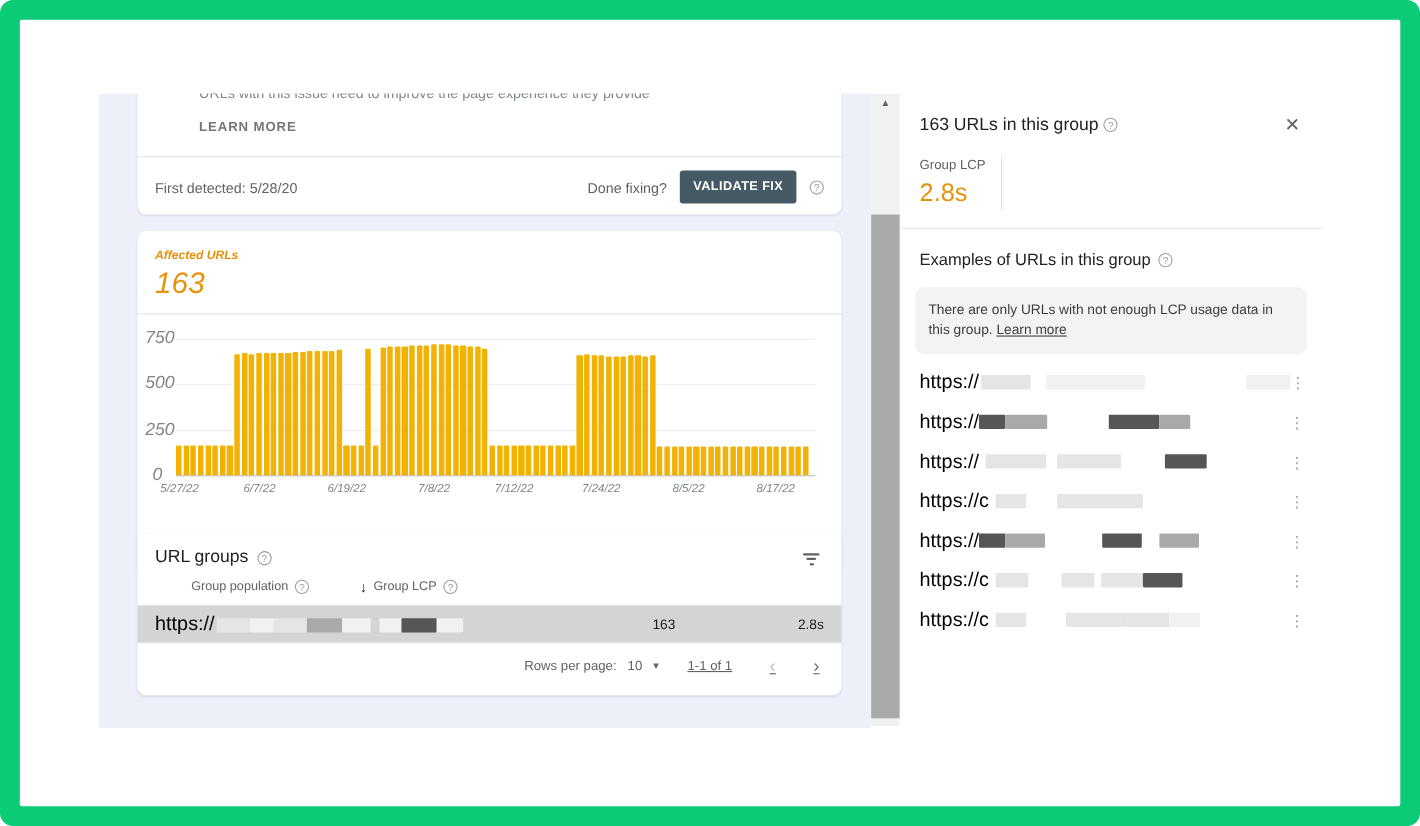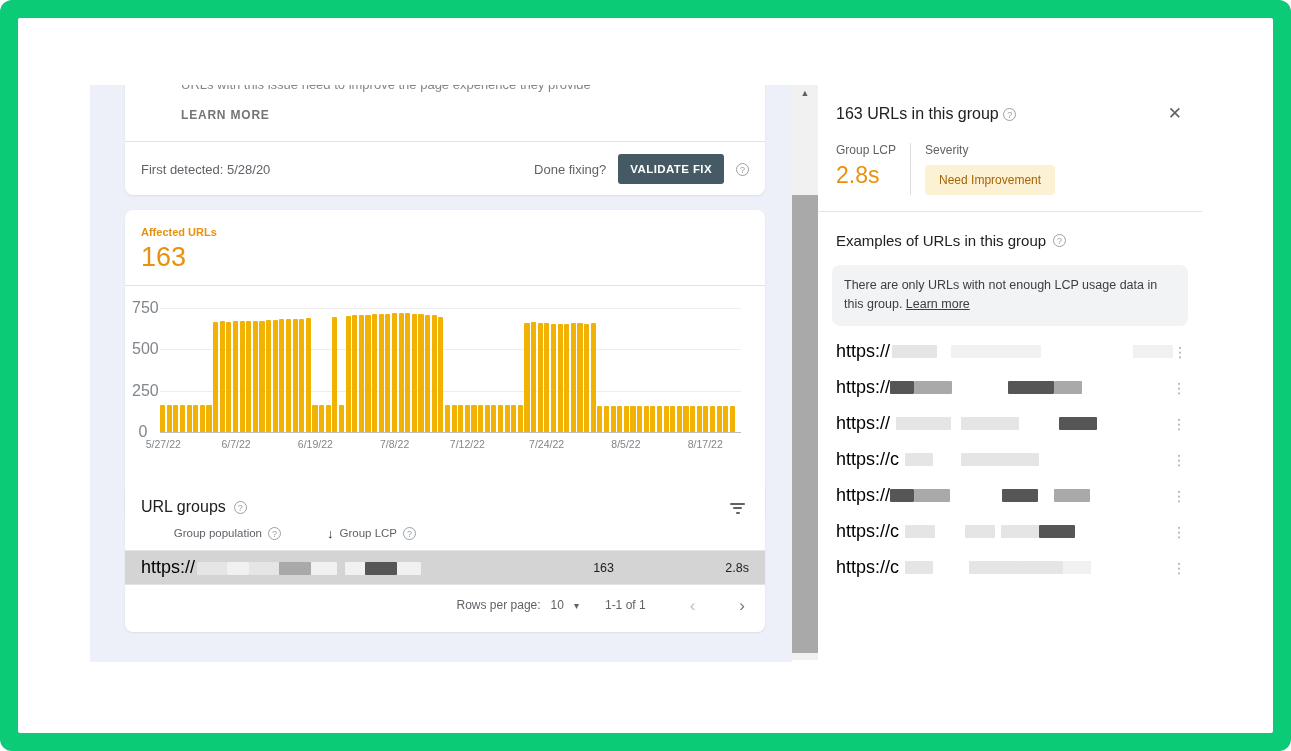--- a/index.html
+++ b/index.html
@@ -21,21 +21,21 @@
   .card1-footer { display:flex; align-items:center; justify-content:space-between; padding:12px 16px 0 16px; }
   .first-detected { font-size:13px; color:#5f6368; }
   .fix-group { display:flex; align-items:center; gap:12px; }
   .done-fixing { font-size:13px; color:#5f6368; }
   .validate-btn { background:#455A64; color:#fff; font-size:11.5px; font-weight:bold; letter-spacing:.4px; border:none; border-radius:3px; padding:9px 12px; cursor:pointer; font-family:"Liberation Sans",sans-serif; }
 
   .qi { display:inline-block; width:13px; height:13px; border:1px solid #9aa0a6; border-radius:50%; color:#9aa0a6; font-size:9px; line-height:12px; text-align:center; vertical-align:middle; cursor:pointer; }
   .qi::before { content:"?"; }
 
   
-  .card2 { top:125px; height:310px; }
+  .card2 { top:125px; height:310px;font-style:italic; }
   .aff-label { padding:16px 16px 0 16px; font-size:11px; font-weight:bold; color:#E8910C; }
   .aff-value { padding:4px 16px 0 16px; font-size:27px; color:#E8910C; }
   .card2-div { margin-top:12px; border-top:1px solid #e3e3e3; }
   .plot { position:absolute; left:35px; top:98px; width:575px; height:124px; }
   .gline { position:absolute; left:0; right:-6px; height:1px; background:#ededed; }
   .gline.base { background:#bdbdbd; }
   .ylab { position:absolute; left:-28px; transform:translateY(-50%); font-size:16px; color:#80868b; width:22px; text-align:center; }
   .bars { position:absolute; left:0; bottom:0; width:100%; height:100%; display:flex; align-items:flex-end; gap:1.5px; }
   .bar { flex:1; background:#F2B203; border-radius:1px 1px 0 0; }
   .xlabels { position:absolute; left:0; top:100%; width:100%; height:16px; }
@@ -57,21 +57,21 @@
   .tbl-row { display:flex; align-items:center; padding:0 16px; height:33px; background:#D4D4D4; cursor:pointer; font-size:12.5px; color:#202124; }
   .td-url { flex:1; display:flex; align-items:center; }
   .td-pop { width:140px; text-align:right; }
   .td-lcp { width:135px; text-align:right; }
   .tbl-footer { display:flex; align-items:center; justify-content:flex-end; gap:26px; height:40px; padding:0 20px; font-size:12px; color:#5f6368; }
   .rpp { display:flex; align-items:center; gap:10px; cursor:pointer; }
   .dd-arrow { font-size:10px; color:#5f6368; }
   .chev { font-size:17px; line-height:1; cursor:pointer; }
   .chev.prev { color:#bdbdbd; }
   .chev.next { color:#757575; }
-  .pager { display:flex; align-items:center; gap:44px; }
+  .pager { display:flex; align-items:center; gap:34px;text-decoration:underline; }
 
   .redact { display:inline-block; height:13px; border-radius:1px; vertical-align:middle; }
   .url-prefix { font-size:18px; color:#000000; }
 
   
   .scrollbar { position:absolute; left:702px; top:0; width:26px; height:575px; background:#f1f1f1; }
   .sb-arrow { position:absolute; top:3px; left:0; width:100%; text-align:center; font-size:9px; color:#616161; cursor:pointer; }
   .sb-thumb { position:absolute; left:0; top:110px; width:100%; height:458px; background:#a9a9a9; cursor:pointer; }
 
   
@@ -293,24 +293,20 @@
         <div class="p-head">
           <span class="p-title"><span>163 URLs in this group</span> <span class="qi"></span></span>
           <span class="close-x">✕</span>
         </div>
         <div class="stats">
           <span>
             <div class="stat-label">Group LCP</div>
             <div class="lcp-value">2.8s</div>
           </span>
           <span class="v-div"></span>
-          <span>
-            <div class="stat-label">Severity</div>
-            <span class="sev-badge">Need Improvement</span>
-          </span>
         </div>
         <div class="p-div"></div>
         <div class="ex-title">
             <span>Examples of URLs in this group</span>
             <span class="qi"></span>
           </div>
         <div class="notice"><span>There are only URLs with not enough LCP usage data in this group. </span><span class="ilink">Learn more</span></div>
         <div class="url-list" id="url-list">
             <div class="url-row">
               <div class="url-left">

